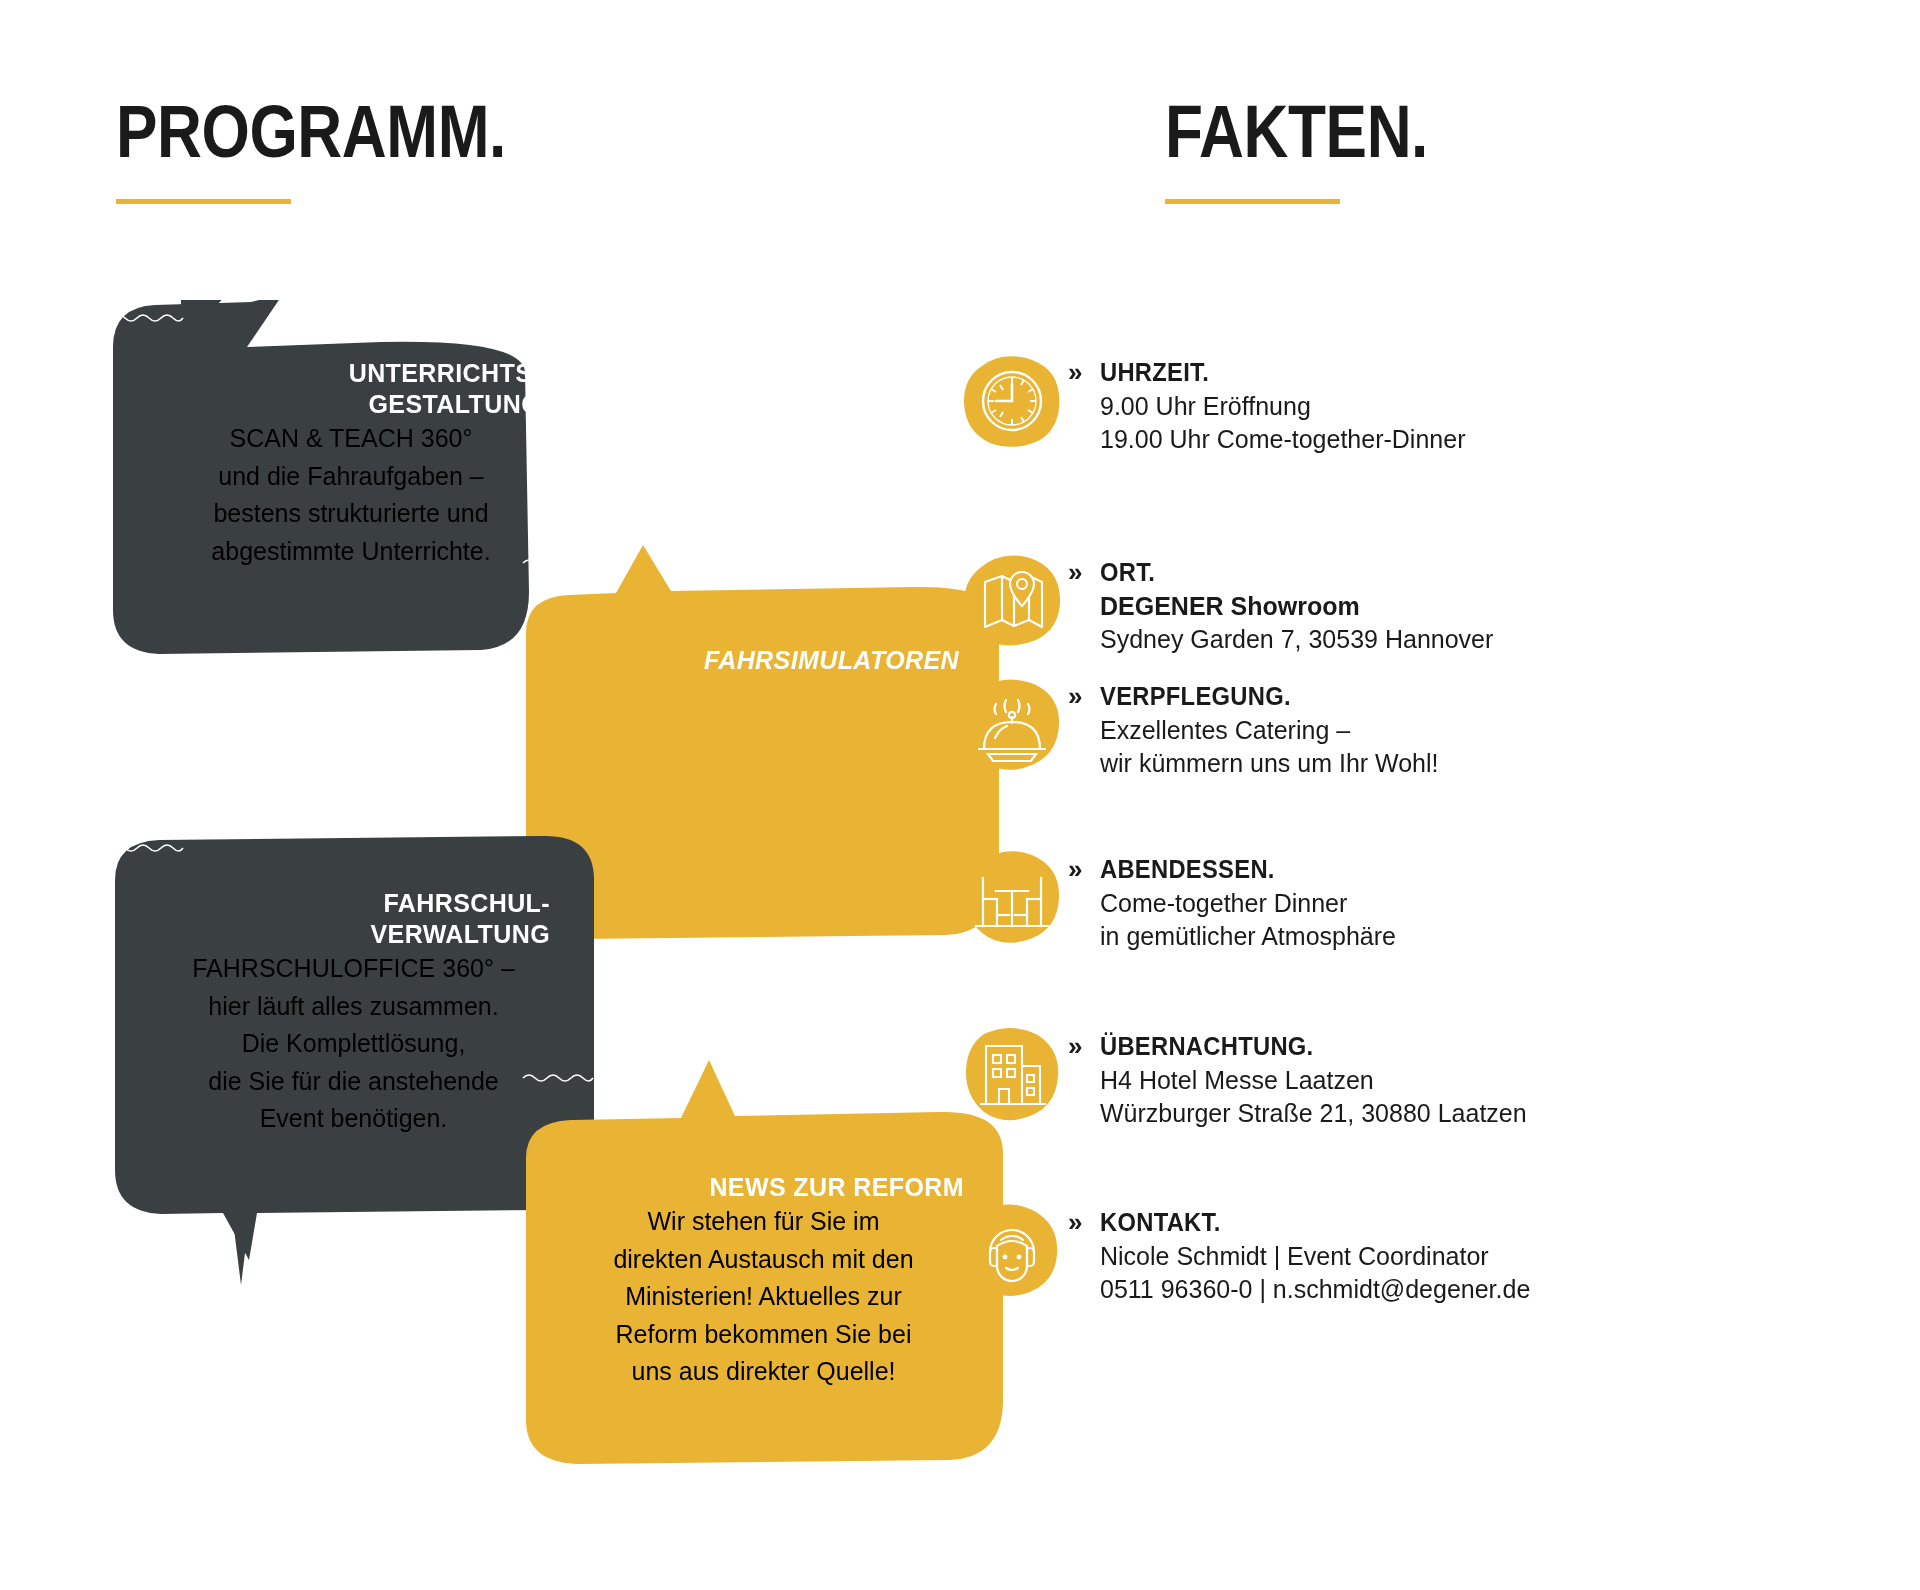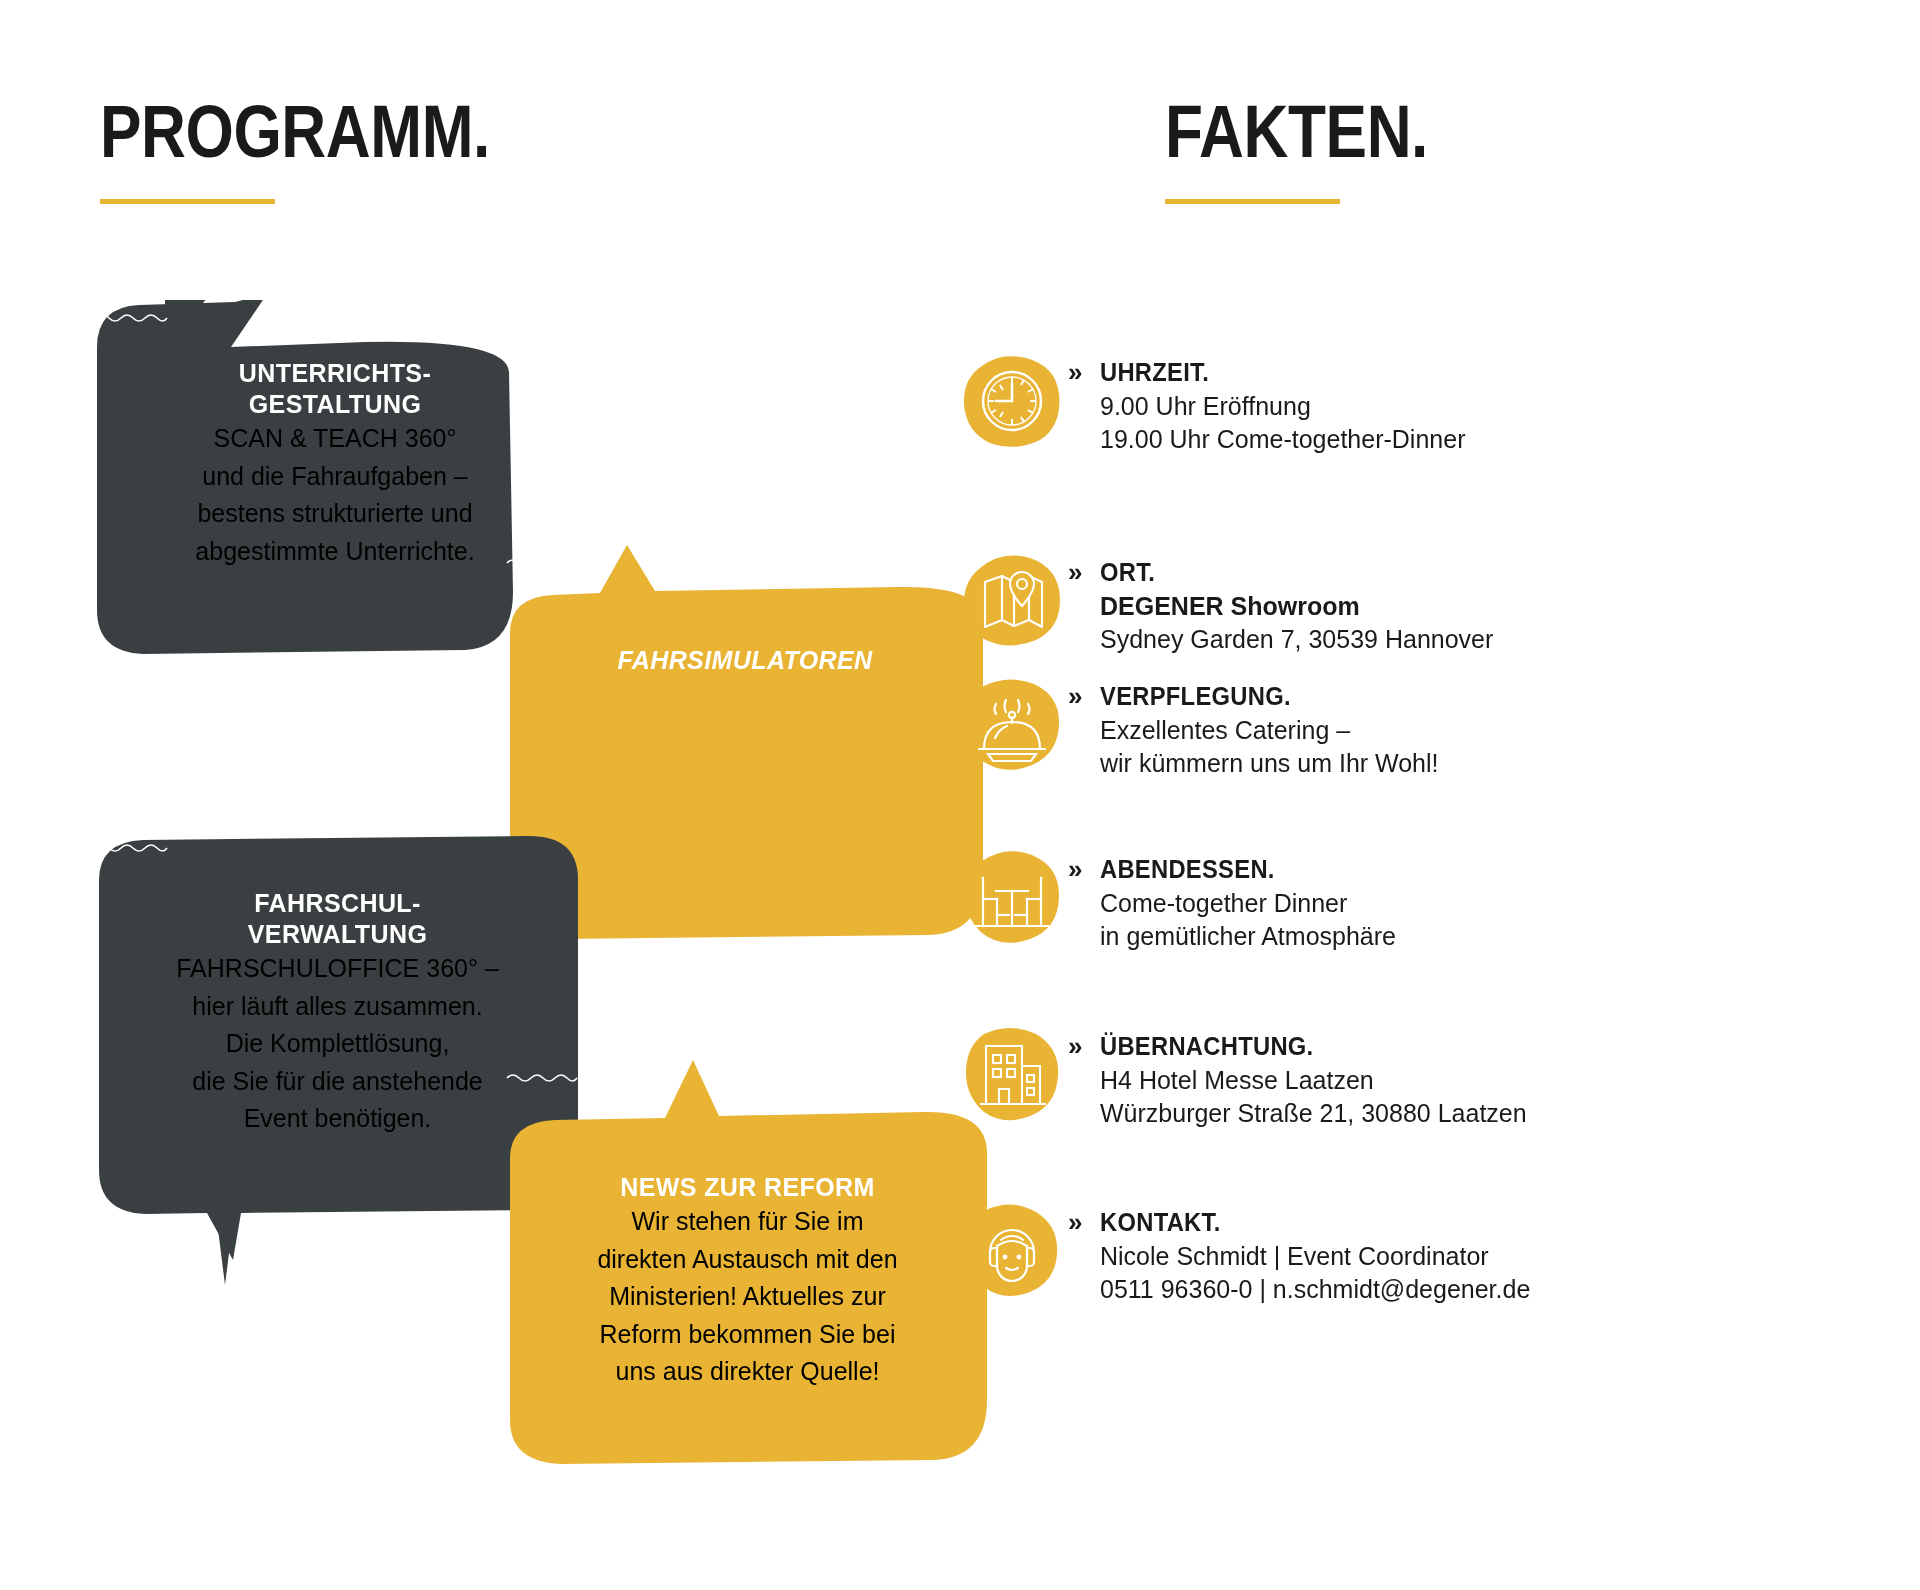--- a/index.html
+++ b/index.html
@@ -23,33 +23,34 @@
     color:#1a1a1a;
     line-height:1;
     transform:scaleX(0.84);
     transform-origin:left bottom;
   }
   .rule{
     width:175px;height:5px;background:#E9B434;margin-top:30px;
   }
 
   
-  .prog{position:absolute;left:0;top:0;width:950px;height:1590px;}
+  .prog{position:absolute;left:16px;top:0;width:950px;height:1590px;}
 
   .bubble{position:absolute;}
   .bubble svg{position:absolute;left:0;top:0;}
   .bubble .inner{
     position:absolute;left:0;top:0;width:100%;
     text-align:center;
     box-sizing:border-box;
   }
   .bub-title{
     font-size:25px;font-weight:bold;line-height:1.24;
     letter-spacing:0.4px;
     color:#ffffff;
+    text-align:right;
   }
   .bub-body{
     font-size:25px;line-height:1.50;color:#000000;font-weight:400;
   }
   .wave{display:block;margin:11px auto 14px auto;}
 
   
   .facts{position:absolute;left:950px;top:0;width:970px;height:1590px;}
   .fact{
     position:absolute;display:flex;align-items:flex-start;

